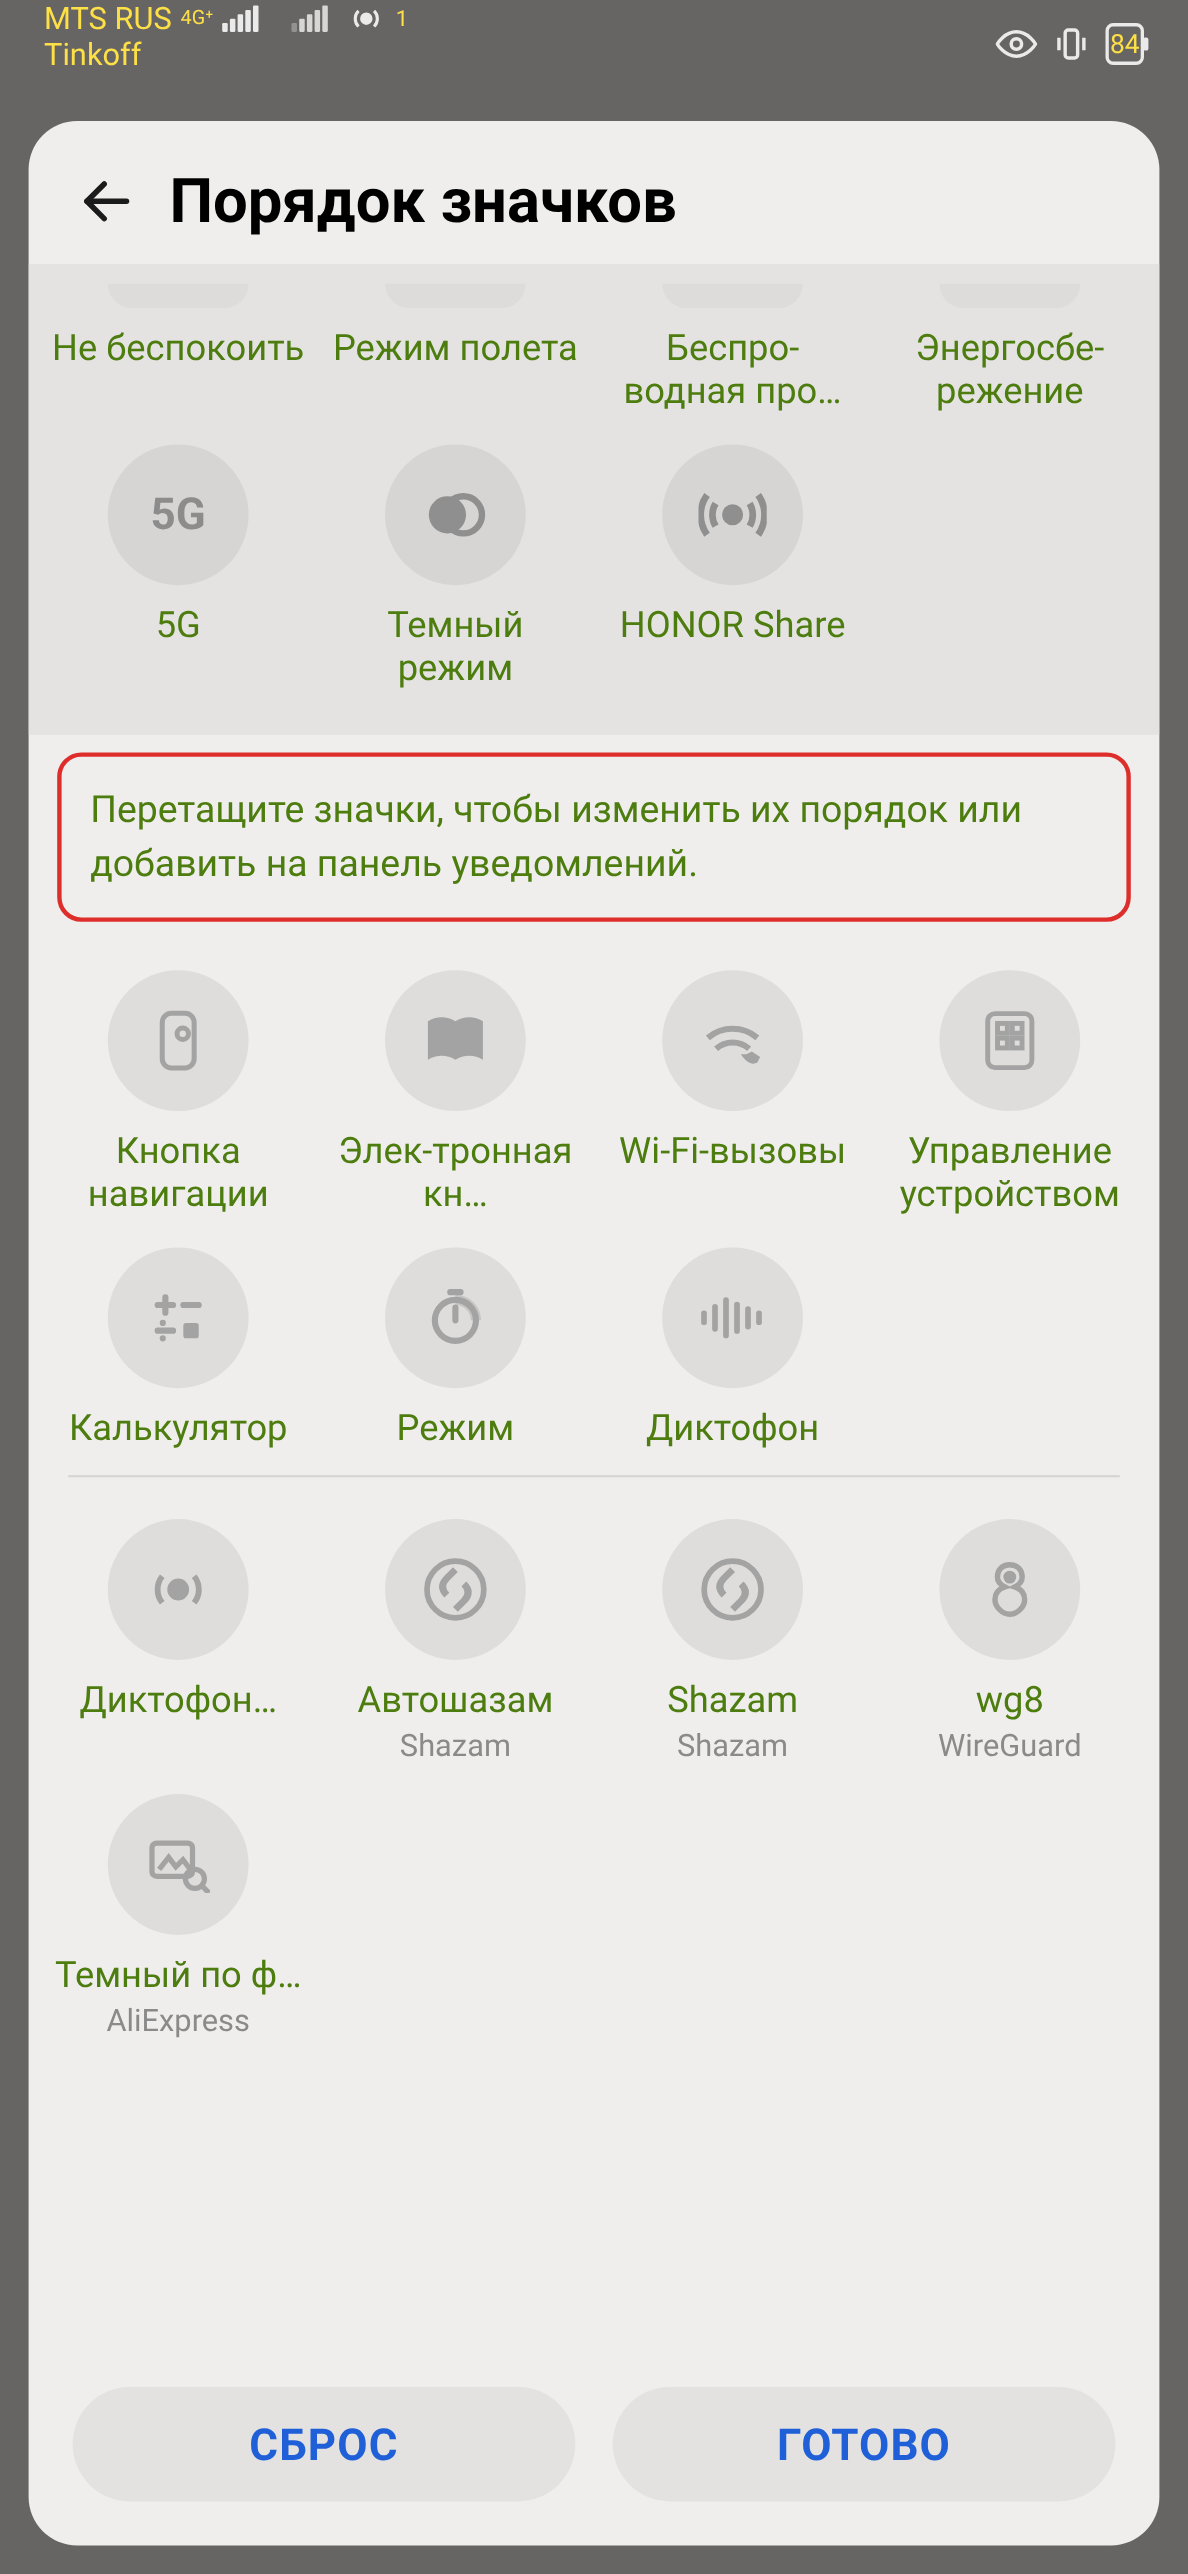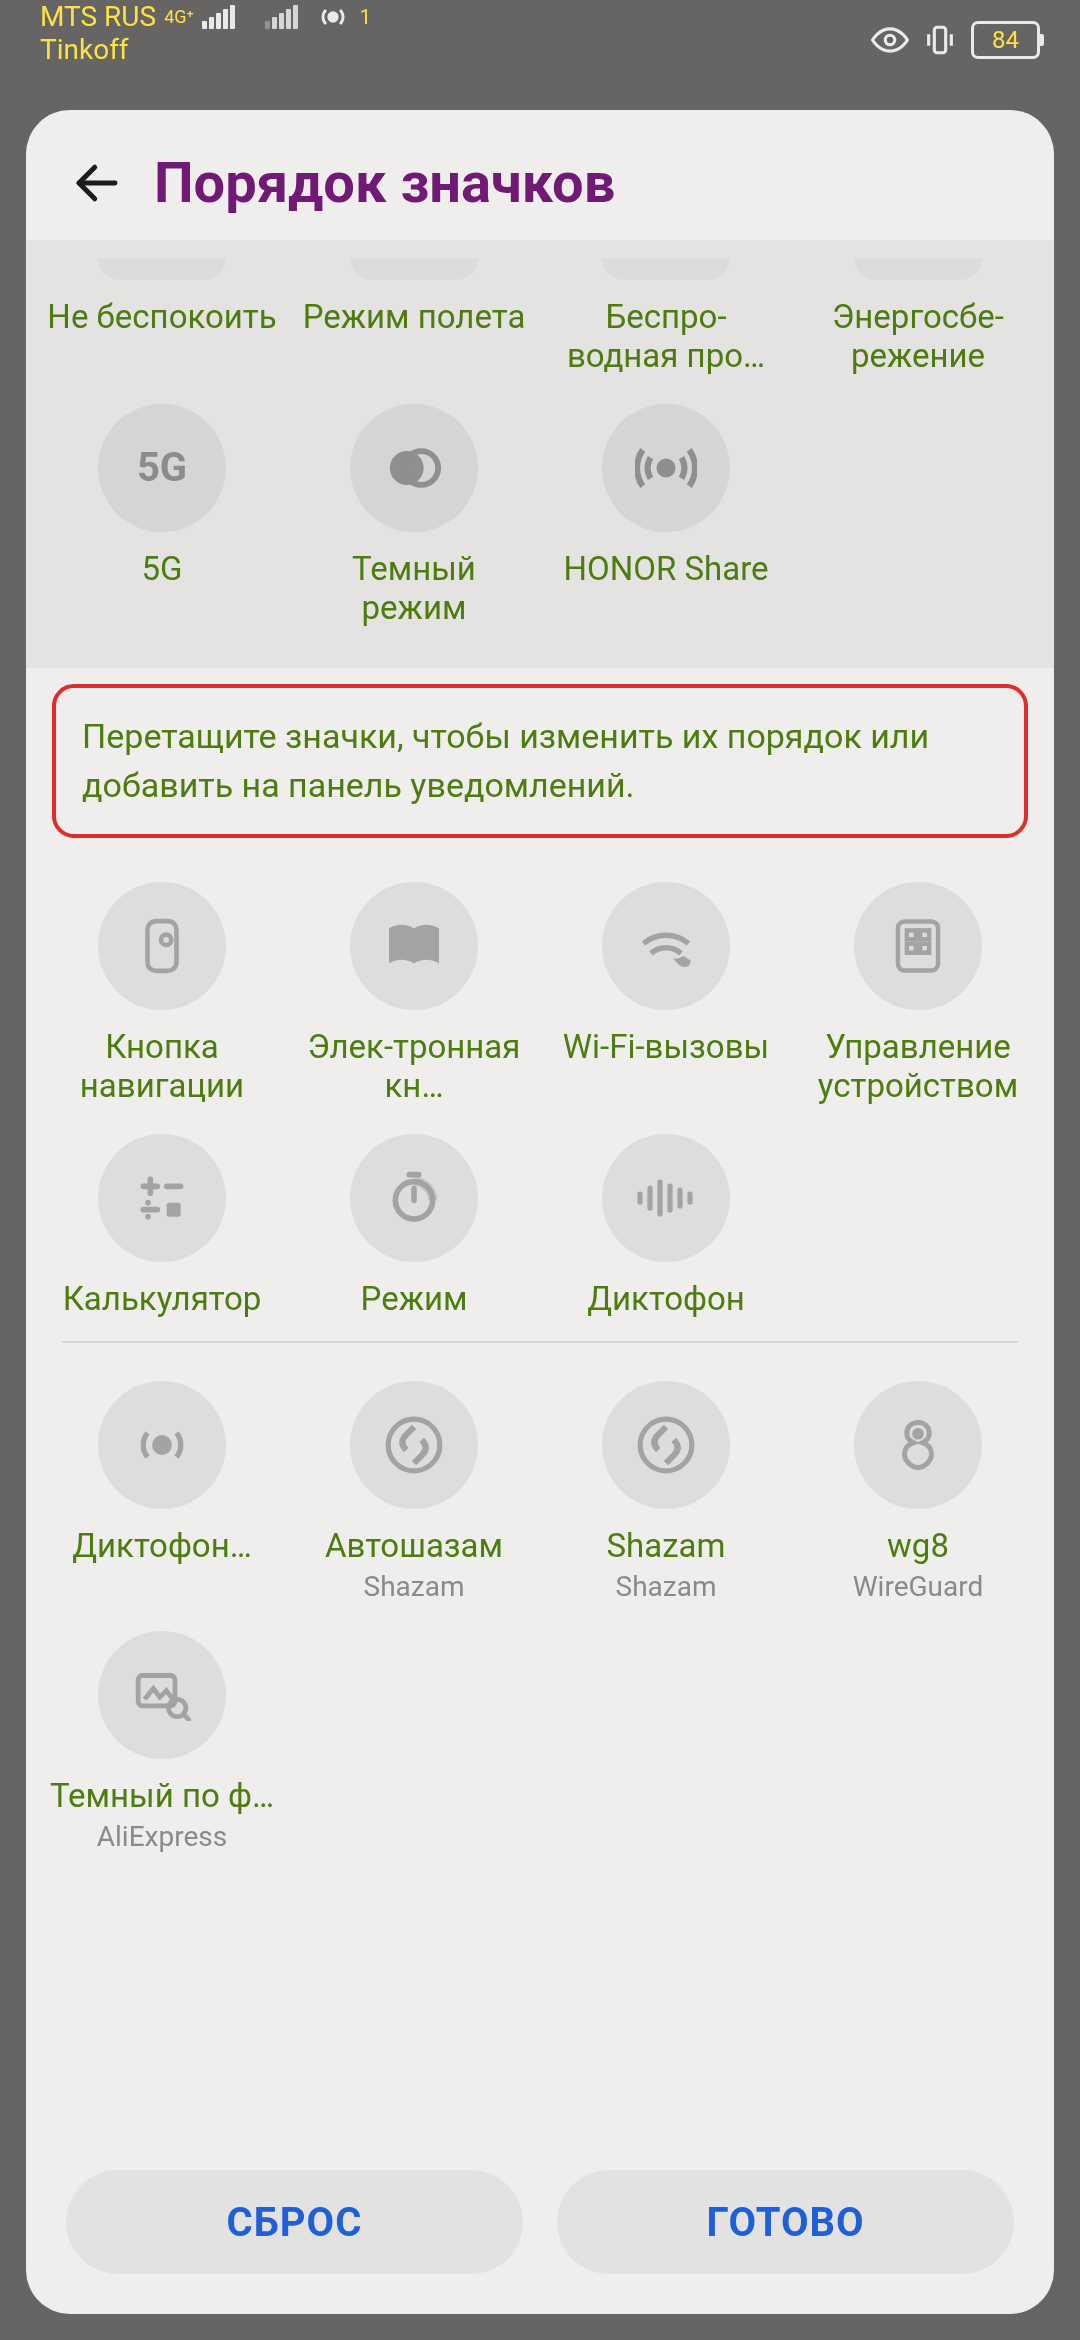--- a/index.html
+++ b/index.html
@@ -15,36 +15,36 @@
   .status-left { display: flex; flex-direction: column; line-height: 1.15; }
   .status-left .carrier { display: flex; align-items: center; gap: 8px; }
   .status-right { display: flex; align-items: center; gap: 14px; }
   .net-sup { font-size: 18px; line-height: 1; }
   .sig-bars { display: inline-flex; align-items: flex-end; gap: 2px; }
   .sig-bars span { width: 5px; background: #eaeaea; border-radius: 1px; }
   .sig-bars span:nth-child(1){height:8px}.sig-bars span:nth-child(2){height:12px}
   .sig-bars span:nth-child(3){height:16px}.sig-bars span:nth-child(4){height:20px}
   .sig-bars span:nth-child(5){height:24px}
   .status-icon svg { display:block; }
-  .batt-box { border:3px solid #eaeaea; border-radius:7px; padding:2px 18px; font-size:24px; position:relative; }
+  .batt-box { border:3px solid #eaeaea; border-radius:7px; padding:2px 1px; font-size:24px; position:relative; }
   .batt-box::after { content:""; position:absolute; right:-7px; top:30%; height:40%; width:5px; background:#eaeaea; border-radius:2px; }
 
   
   .card {
     position: absolute; left: 26px; right: 26px; top: 110px; bottom: 26px;
     background: #efeeec; border-radius: 44px; overflow: hidden;
     display: flex; flex-direction: column;
   }
 
   .header {
     display:flex; align-items:center; gap:30px;
     padding: 40px 44px 24px 44px;
   }
   .back-btn { width:54px; height:54px; display:flex; align-items:center; justify-content:center; }
-  .title { font-size: 56px; font-weight: 700; color:#701a75; }
+  .title { font-size: 56px; font-weight: 700; color:#000000; }
 
   .section-active { background:#e4e3e1; padding: 0 10px 30px 10px; }
   .section-pool  { padding: 0 10px 24px 10px; flex:1; overflow:hidden; }
 
   .grid { display:grid; grid-template-columns: repeat(4, 1fr); gap: 0; }
   .tile {
     display:flex; flex-direction:column; align-items:center;
     padding: 18px 6px 10px 6px; text-align:center;
   }
   .tile .bubble {

